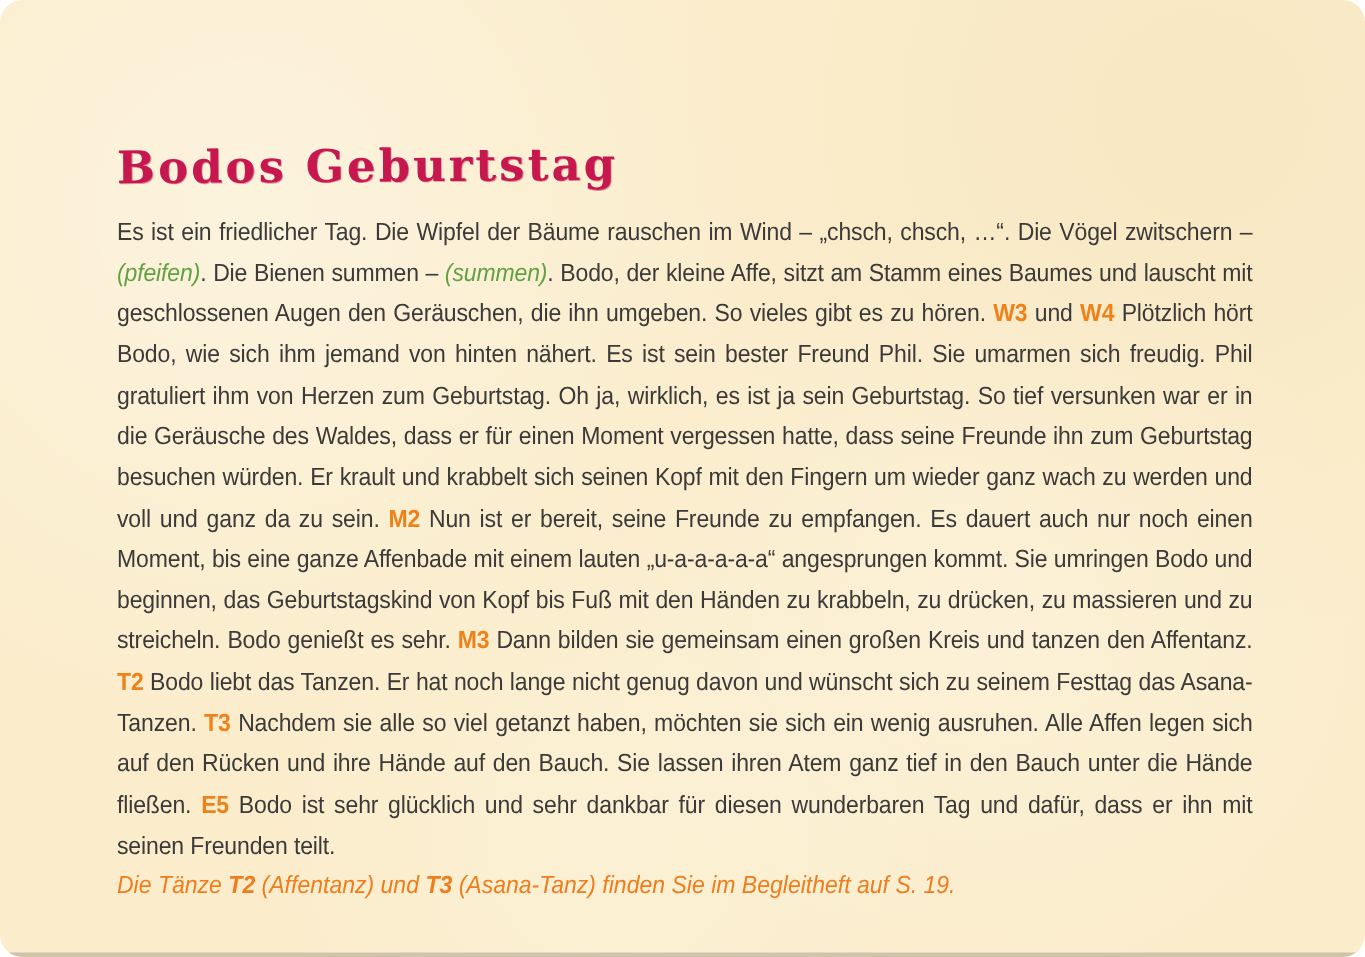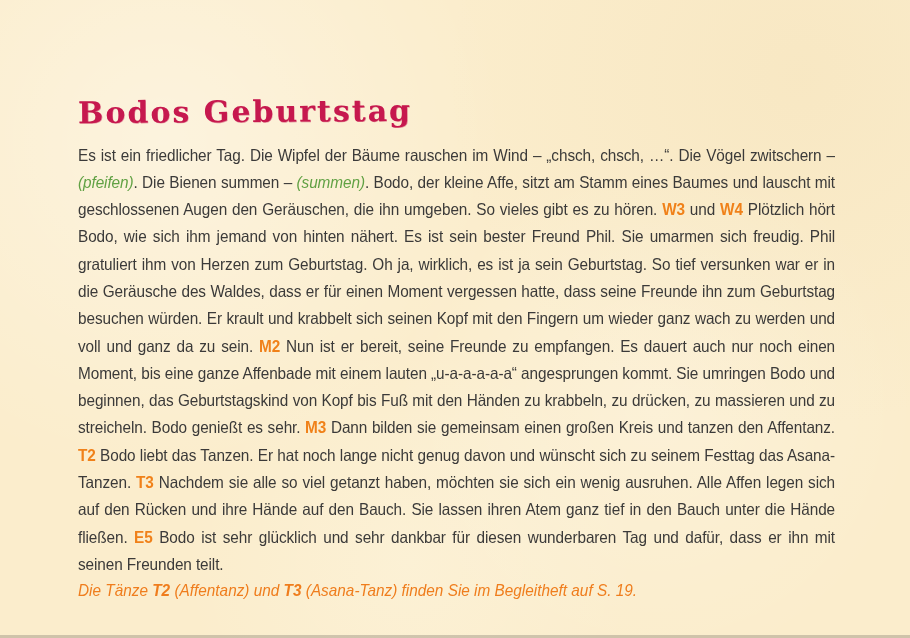--- a/index.html
+++ b/index.html
@@ -9,20 +9,21 @@
     width: 910px;
     height: 638px;
     overflow: hidden;
     background-color: var(--background, #fbedcc);
     background-image:
       radial-gradient(circle at 18% 22%, rgba(255,255,255,0.35), transparent 38%),
       radial-gradient(circle at 72% 64%, rgba(255,255,255,0.22), transparent 34%),
       radial-gradient(circle at 45% 88%, rgba(255,252,240,0.25), transparent 30%),
       radial-gradient(circle at 88% 12%, rgba(235,210,160,0.20), transparent 36%);
     font-family: "Liberation Sans", sans-serif;
+    border-radius: 15px;
   }
 
   .title {
     position: absolute;
     left: 78px;
     top: 74px;
     font-family: "DejaVu Serif", serif;
     font-weight: 700;
     font-size: 30px;
     letter-spacing: 2px;

